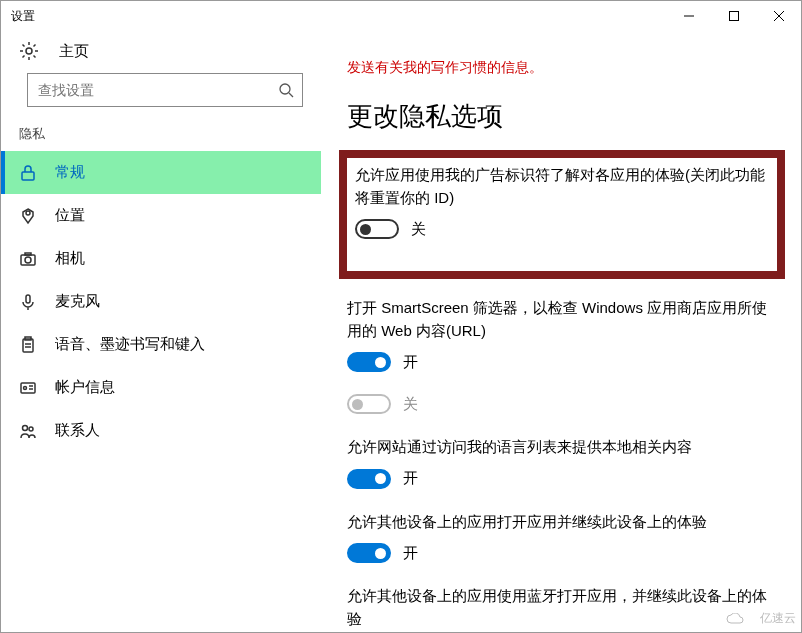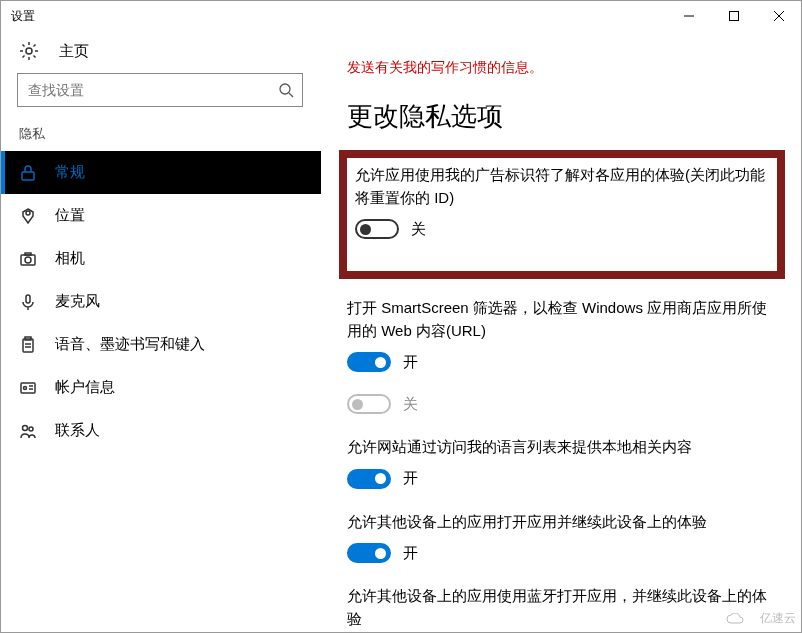--- a/index.html
+++ b/index.html
@@ -39,21 +39,21 @@
     flex-direction: column;
   }
   .home-row {
     display: flex; align-items: center;
     padding: 10px 18px 12px 18px;
     gap: 20px;
   }
   .home-row .icon { width: 20px; height: 20px; display:flex; align-items:center; justify-content:center; }
   .home-row .label { font-size: 15px; }
   .searchbox {
-    margin: 0 18px 18px 16px;
+    margin: 0 18px 18px 26px;
     height: 34px;
     border: 1px solid #888;
     display: flex; align-items: center;
     padding: 0 8px;
     position: relative;
   }
   .searchbox input {
     flex: 1; border: none; outline: none; font-size: 14px;
     font-family: inherit;
     color: #555;
@@ -64,21 +64,21 @@
     padding: 0 18px 8px 18px; font-size: 13px; color: #444;
   }
   .nav-list { display: flex; flex-direction: column; }
   .nav-item {
     display: flex; align-items: center;
     padding: 12px 18px;
     gap: 18px;
     cursor: default;
   }
   .nav-item.active {
-    background: #000000;
+    background: #86efac;
     border-left: 4px solid #0078d7;
     padding-left: 14px;
     color: #0067c0;
   }
   .nav-item .icon { width: 18px; height: 18px; display:flex; align-items:center; justify-content:center; }
   .nav-item .icon svg { stroke: #333; fill: none; stroke-width: 1.5; }
   .nav-item.active .icon svg { stroke: #0067c0; }
   .nav-item .label { font-size: 15px; }
   .main {
     flex: 1;

